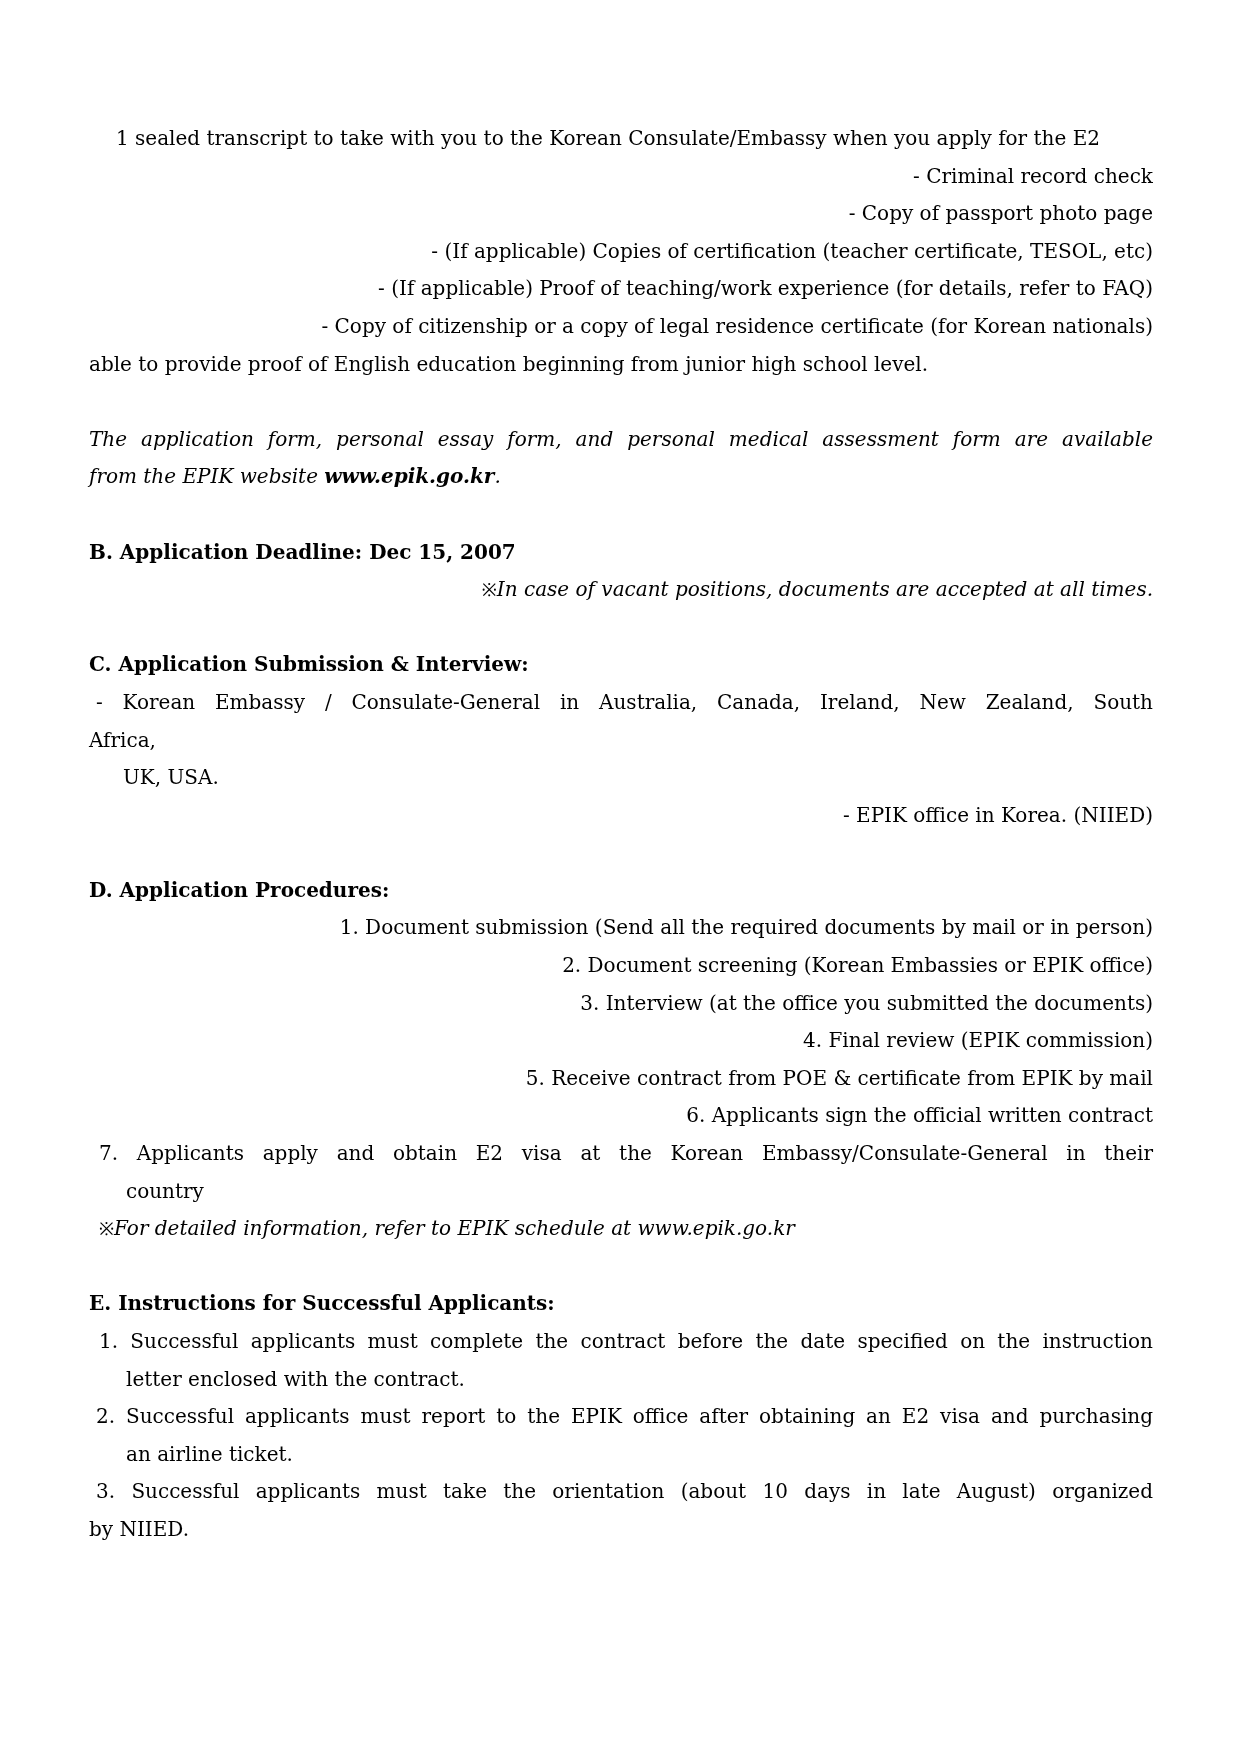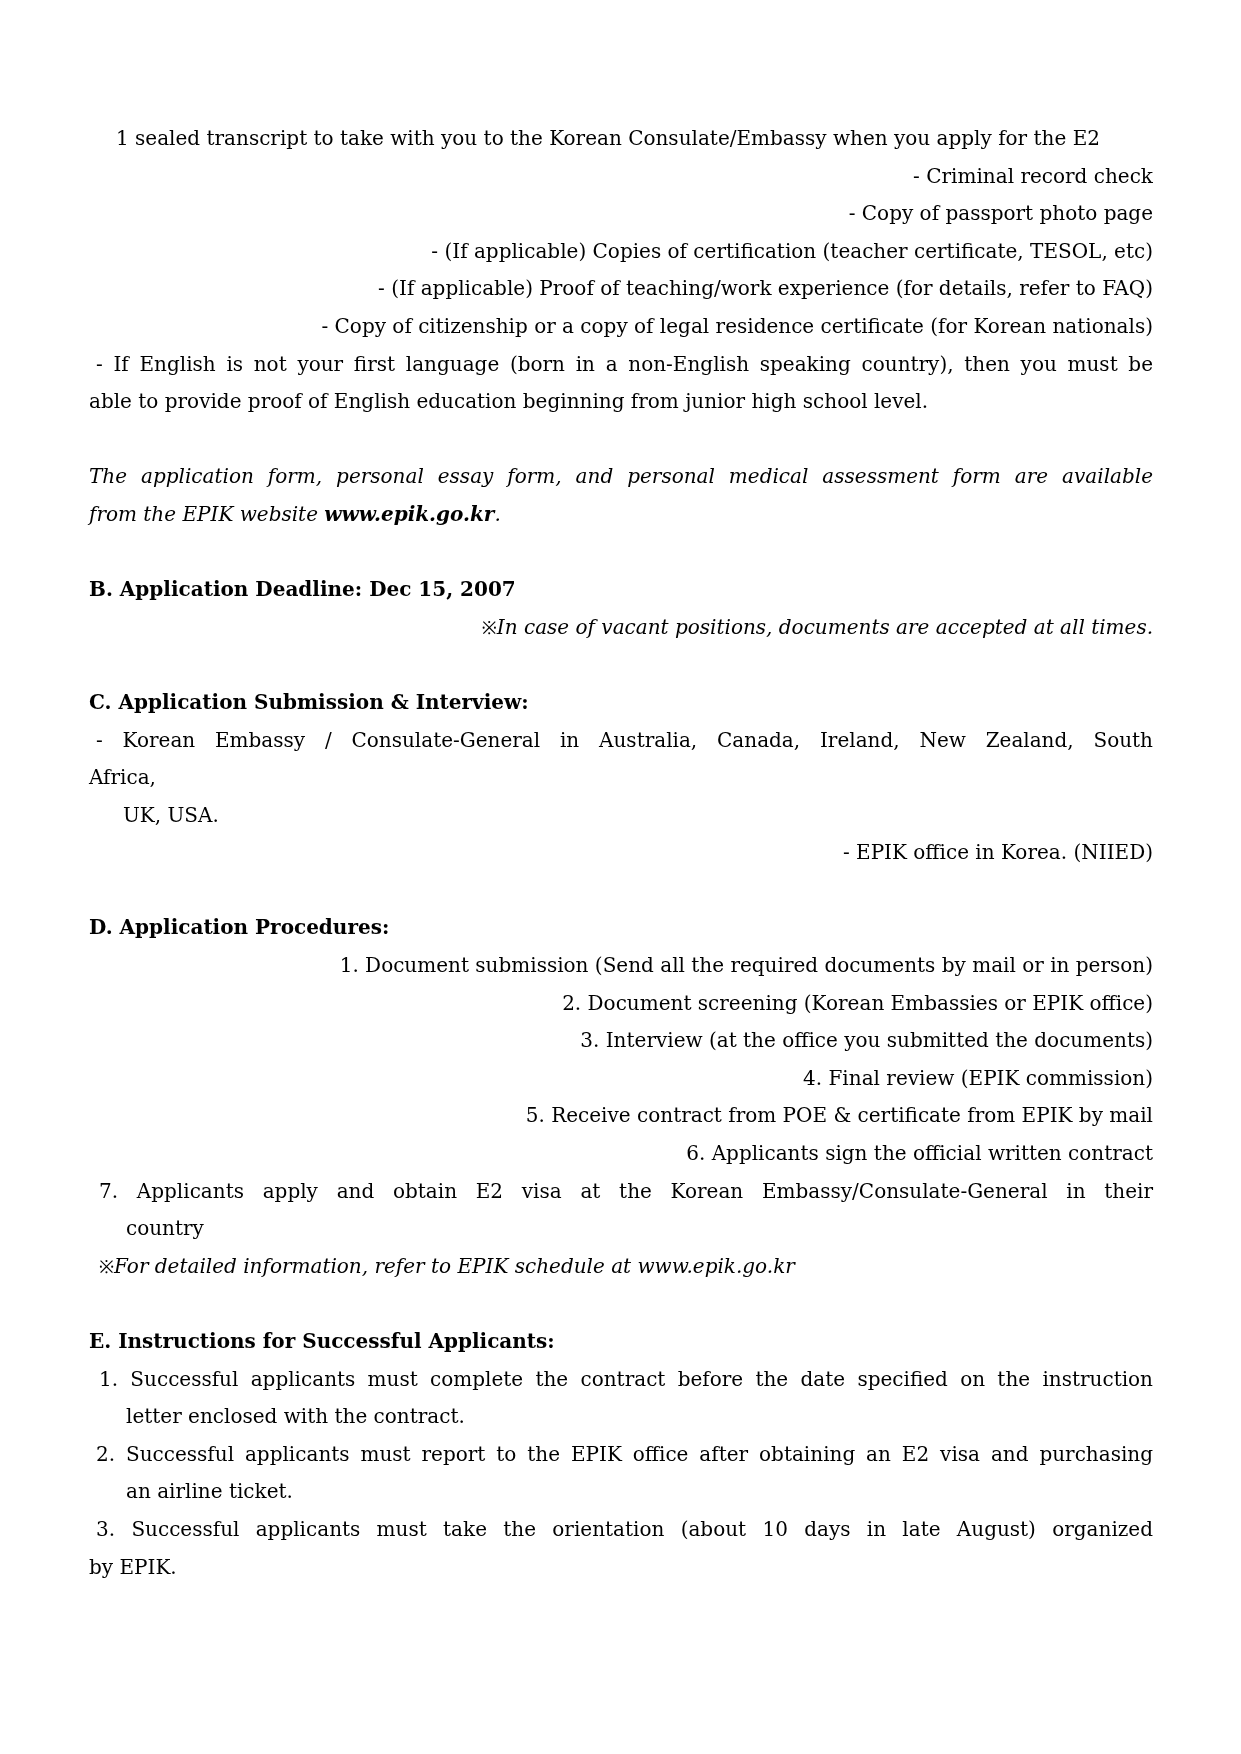--- a/index.html
+++ b/index.html
@@ -61,21 +61,20 @@
 
 <div class="page">
 
   <div>
     <div class="line indent-first">1 sealed transcript to take with you to the Korean Consulate/Embassy when you apply for the E2</div>
     <div class="line indent1">- Criminal record check</div>
     <div class="line indent1">- Copy of passport photo page</div>
     <div class="line indent1">- (If applicable) Copies of certification (teacher certificate, TESOL, etc)</div>
     <div class="line indent1">- (If applicable) Proof of teaching/work experience (for details, refer to FAQ)</div>
     <div class="line indent1">- Copy of citizenship or a copy of legal residence certificate (for Korean nationals)</div>
-    <div class="line indent1 justify">- If English is not your first language (born in a non-English speaking country), then you must be</div>
     <div class="line">able to provide proof of English education beginning from junior high school level.</div>
   </div>
 
   <div class="blank"></div>
 
   <div class="italic">
     <div class="line justify">The application form, personal essay form, and personal medical assessment form are available</div>
     <div class="line"><span>from the EPIK website </span><span class="bold">www.epik.go.kr</span><span>.</span></div>
   </div>
 
@@ -113,16 +112,16 @@
 
   <div class="blank"></div>
 
   <div>
     <div class="heading">E. Instructions for Successful Applicants:</div>
     <div class="line justify" style="padding-left:10px">1. Successful applicants must complete the contract before the date specified on the instruction</div>
     <div class="line indent-cont2">letter enclosed with the contract.</div>
     <div class="line justify indent1">2. Successful applicants must report to the EPIK office after obtaining an E2 visa and purchasing</div>
     <div class="line indent-cont2">an airline ticket.</div>
     <div class="line justify indent1">3. Successful applicants must take the orientation (about 10 days in late August) organized</div>
-    <div class="line">by EPIK.</div>
+    <div class="line">by NIIED.</div>
   </div>
 
 </div>
 
 </body></html>

